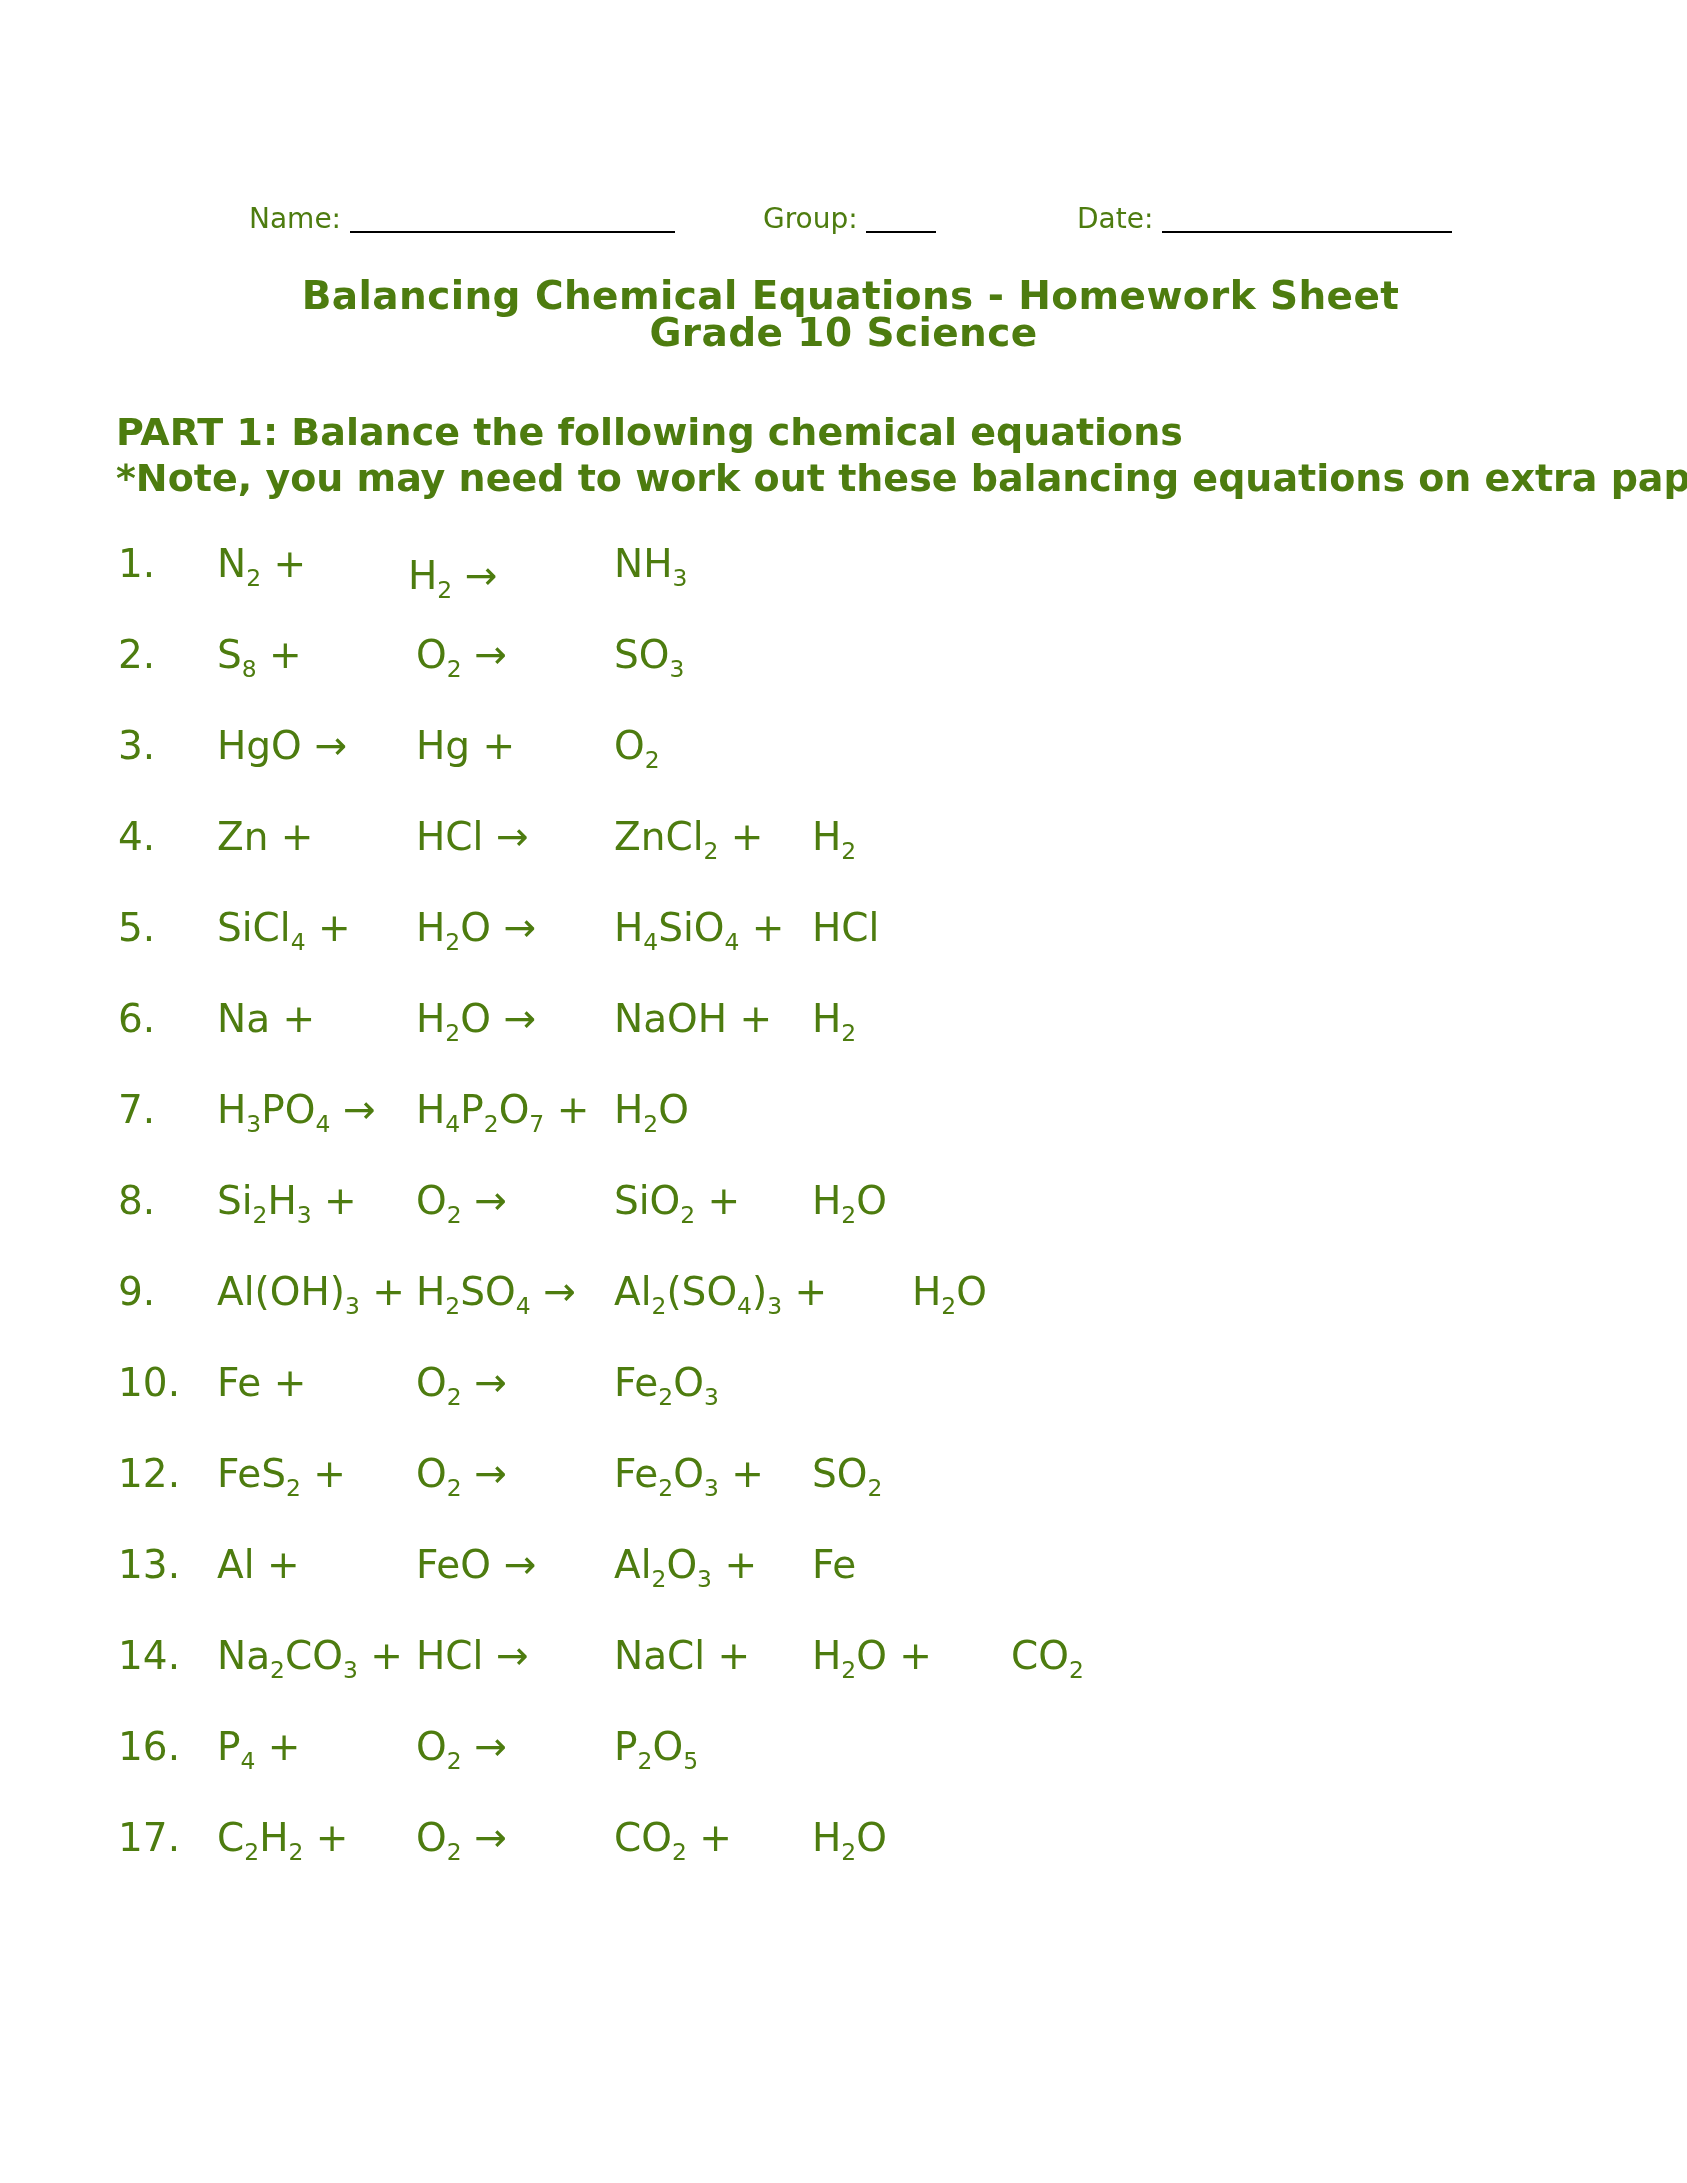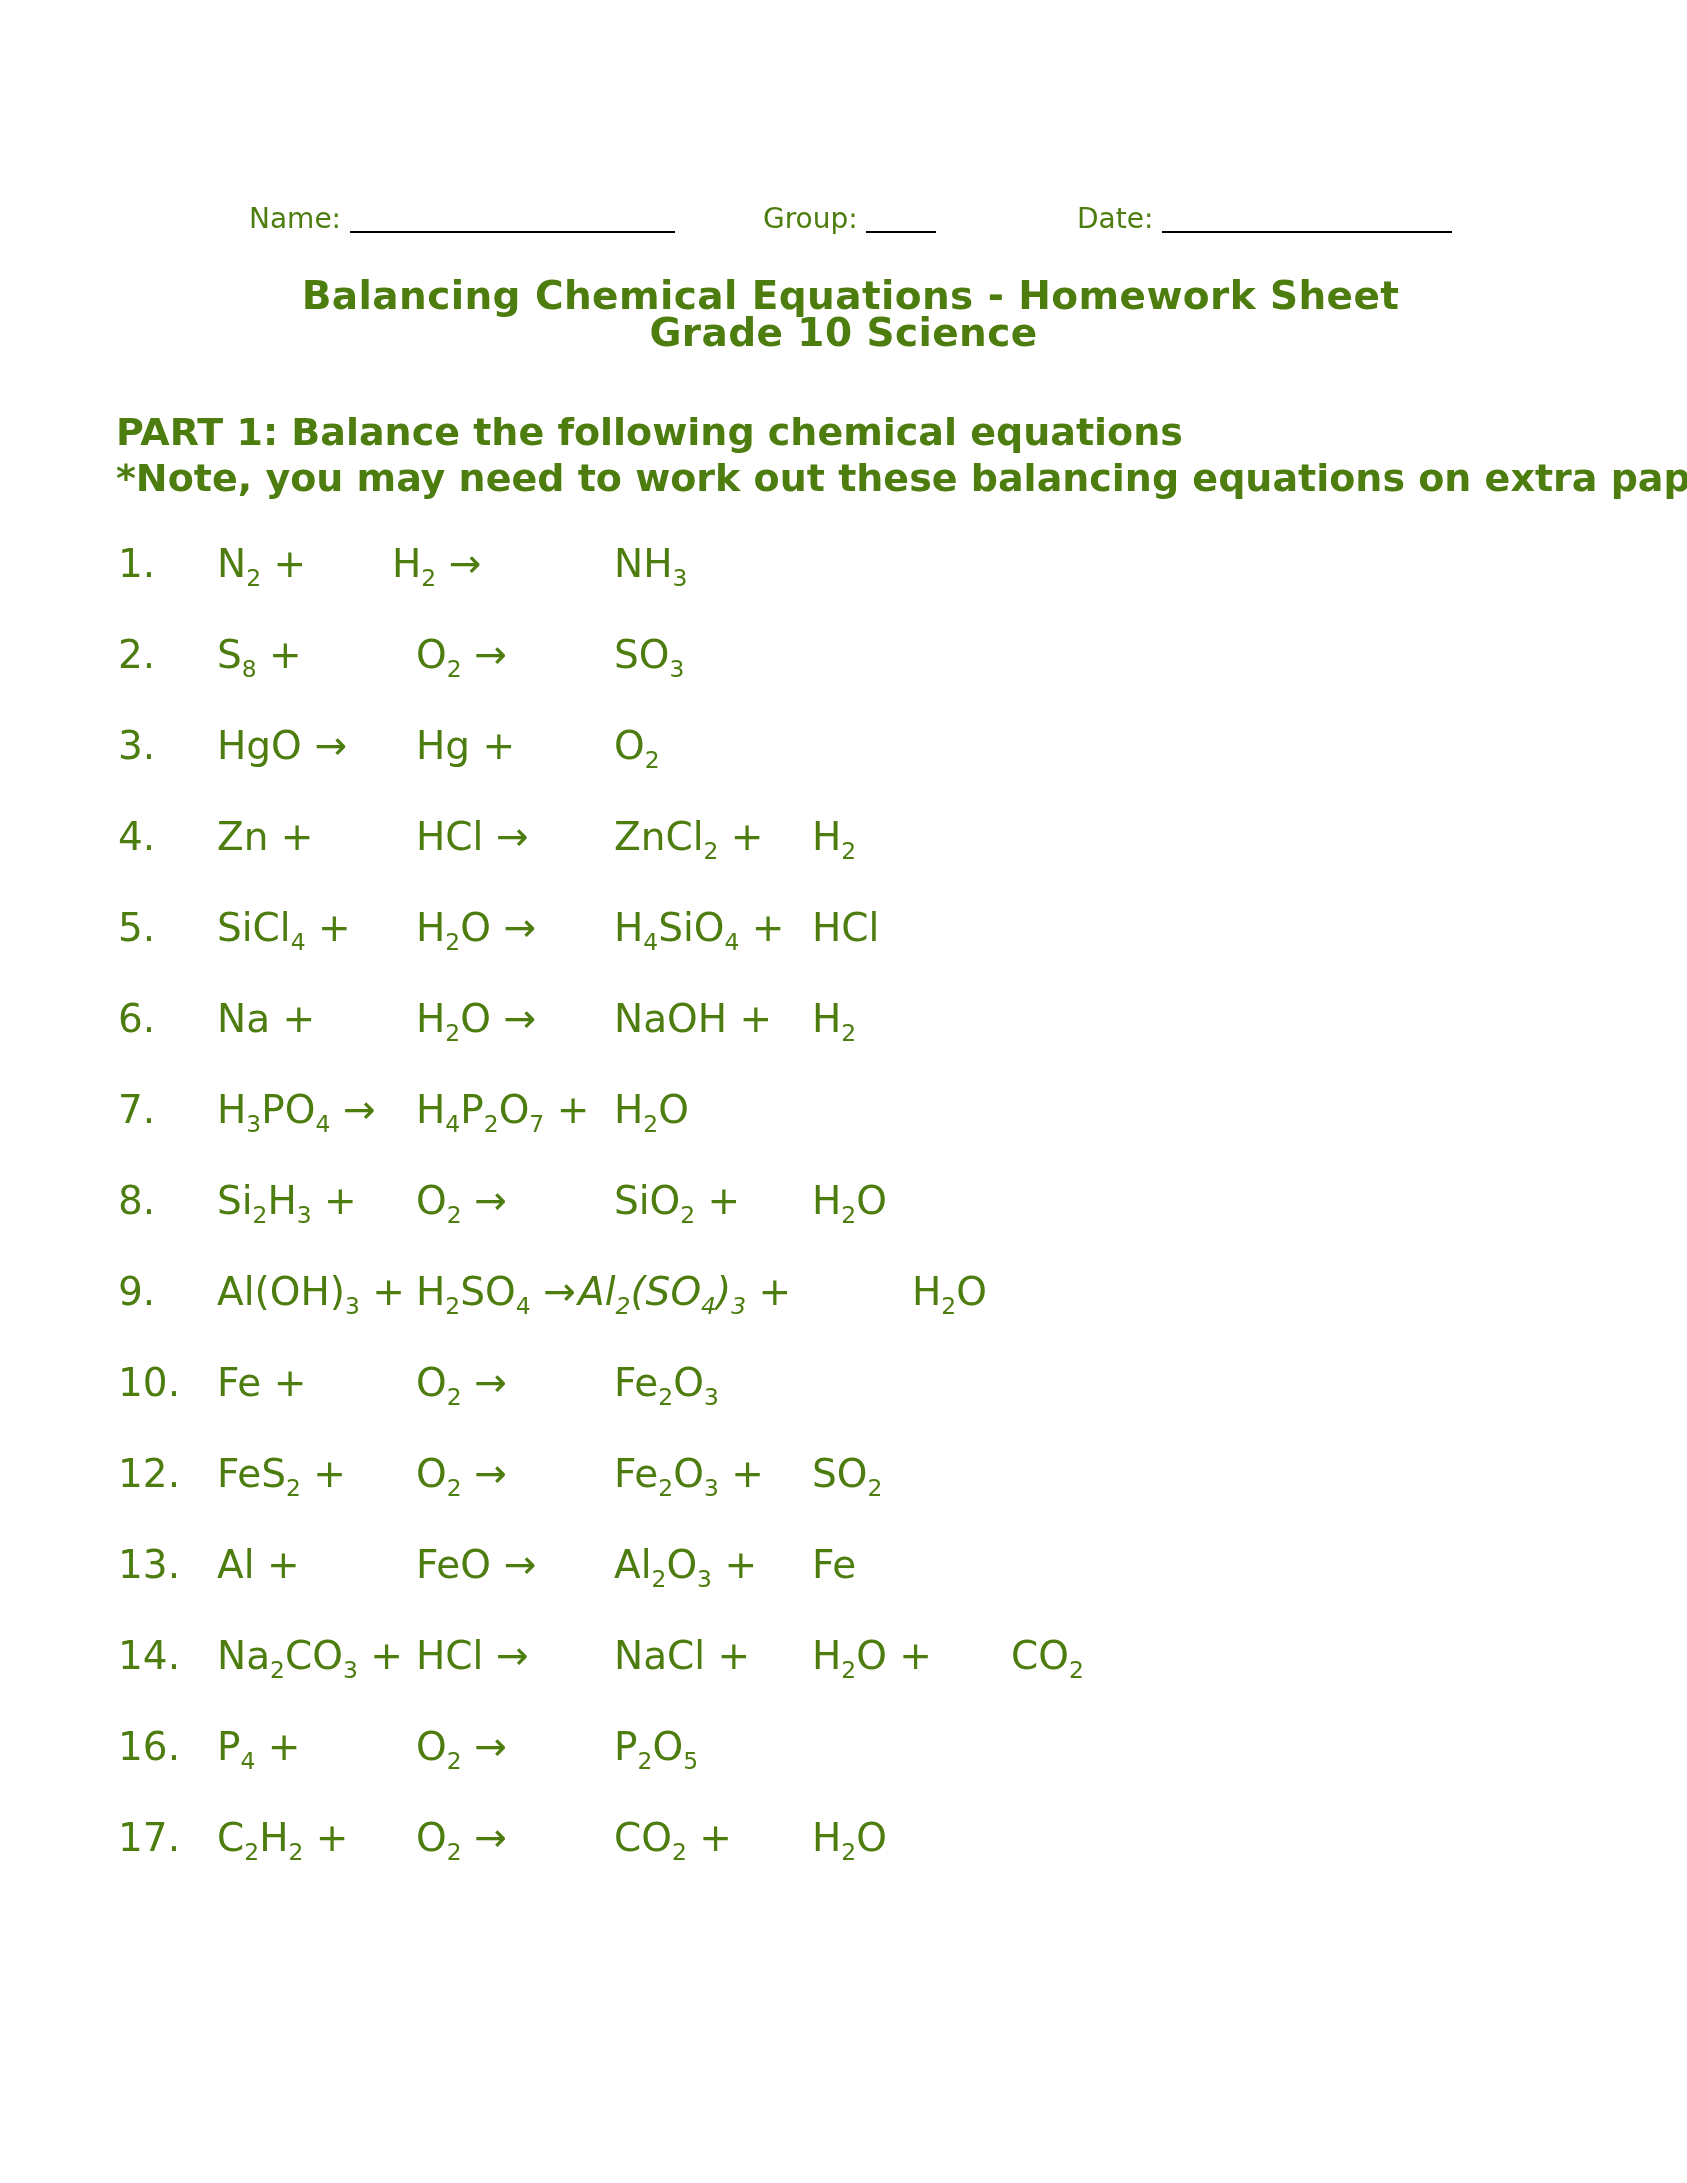--- a/index.html
+++ b/index.html
@@ -99,21 +99,21 @@
   <div class="title-line title-1">Balancing Chemical Equations - Homework Sheet</div>
   <div class="title-line title-2">Grade 10 Science</div>
 
   <div class="part-heading">PART 1: Balance the following chemical equations</div>
   <div class="part-note">*Note, you may need to work out these balancing equations on extra paper</div>
 
   <div class="equation-list">
       <div class="eq-row">
         <span class="eq-num">1.</span>
         <span class="eq-seg" style="left: 217px;">N<sub>2</sub> +</span>
-        <span class="eq-seg" style="left: 392px;">H<sub>2</sub> →</span>
+        <span class="eq-seg" style="left: 408px; margin-top: 12px;">H<sub>2</sub> →</span>
         <span class="eq-seg" style="left: 614px;">NH<sub>3</sub></span>
       </div>
       <div class="eq-row">
         <span class="eq-num">2.</span>
         <span class="eq-seg" style="left: 217px;">S<sub>8</sub> +</span>
         <span class="eq-seg" style="left: 416px;">O<sub>2</sub> →</span>
         <span class="eq-seg" style="left: 614px;">SO<sub>3</sub></span>
       </div>
       <div class="eq-row">
         <span class="eq-num">3.</span>
@@ -152,21 +152,21 @@
         <span class="eq-num">8.</span>
         <span class="eq-seg" style="left: 217px;">Si<sub>2</sub>H<sub>3</sub> +</span>
         <span class="eq-seg" style="left: 416px;">O<sub>2</sub> →</span>
         <span class="eq-seg" style="left: 614px; text-align: center;">SiO<sub>2</sub> +</span>
         <span class="eq-seg" style="left: 812px;">H<sub>2</sub>O</span>
       </div>
       <div class="eq-row">
         <span class="eq-num">9.</span>
         <span class="eq-seg" style="left: 217px;">Al(OH)<sub>3</sub> +</span>
         <span class="eq-seg" style="left: 416px;">H<sub>2</sub>SO<sub>4</sub> →</span>
-        <span class="eq-seg" style="left: 578px; font-style: italic;">Al<sub>2</sub>(SO<sub>4</sub>)<sub>3</sub> +</span>
+        <span class="eq-seg" style="left: 614px;">Al<sub>2</sub>(SO<sub>4</sub>)<sub>3</sub> +</span>
         <span class="eq-seg" style="left: 912px;">H<sub>2</sub>O</span>
       </div>
       <div class="eq-row">
         <span class="eq-num">10.</span>
         <span class="eq-seg" style="left: 217px;">Fe +</span>
         <span class="eq-seg" style="left: 416px;">O<sub>2</sub> →</span>
         <span class="eq-seg" style="left: 614px;">Fe<sub>2</sub>O<sub>3</sub></span>
       </div>
       <div class="eq-row">
         <span class="eq-num">12.</span>

